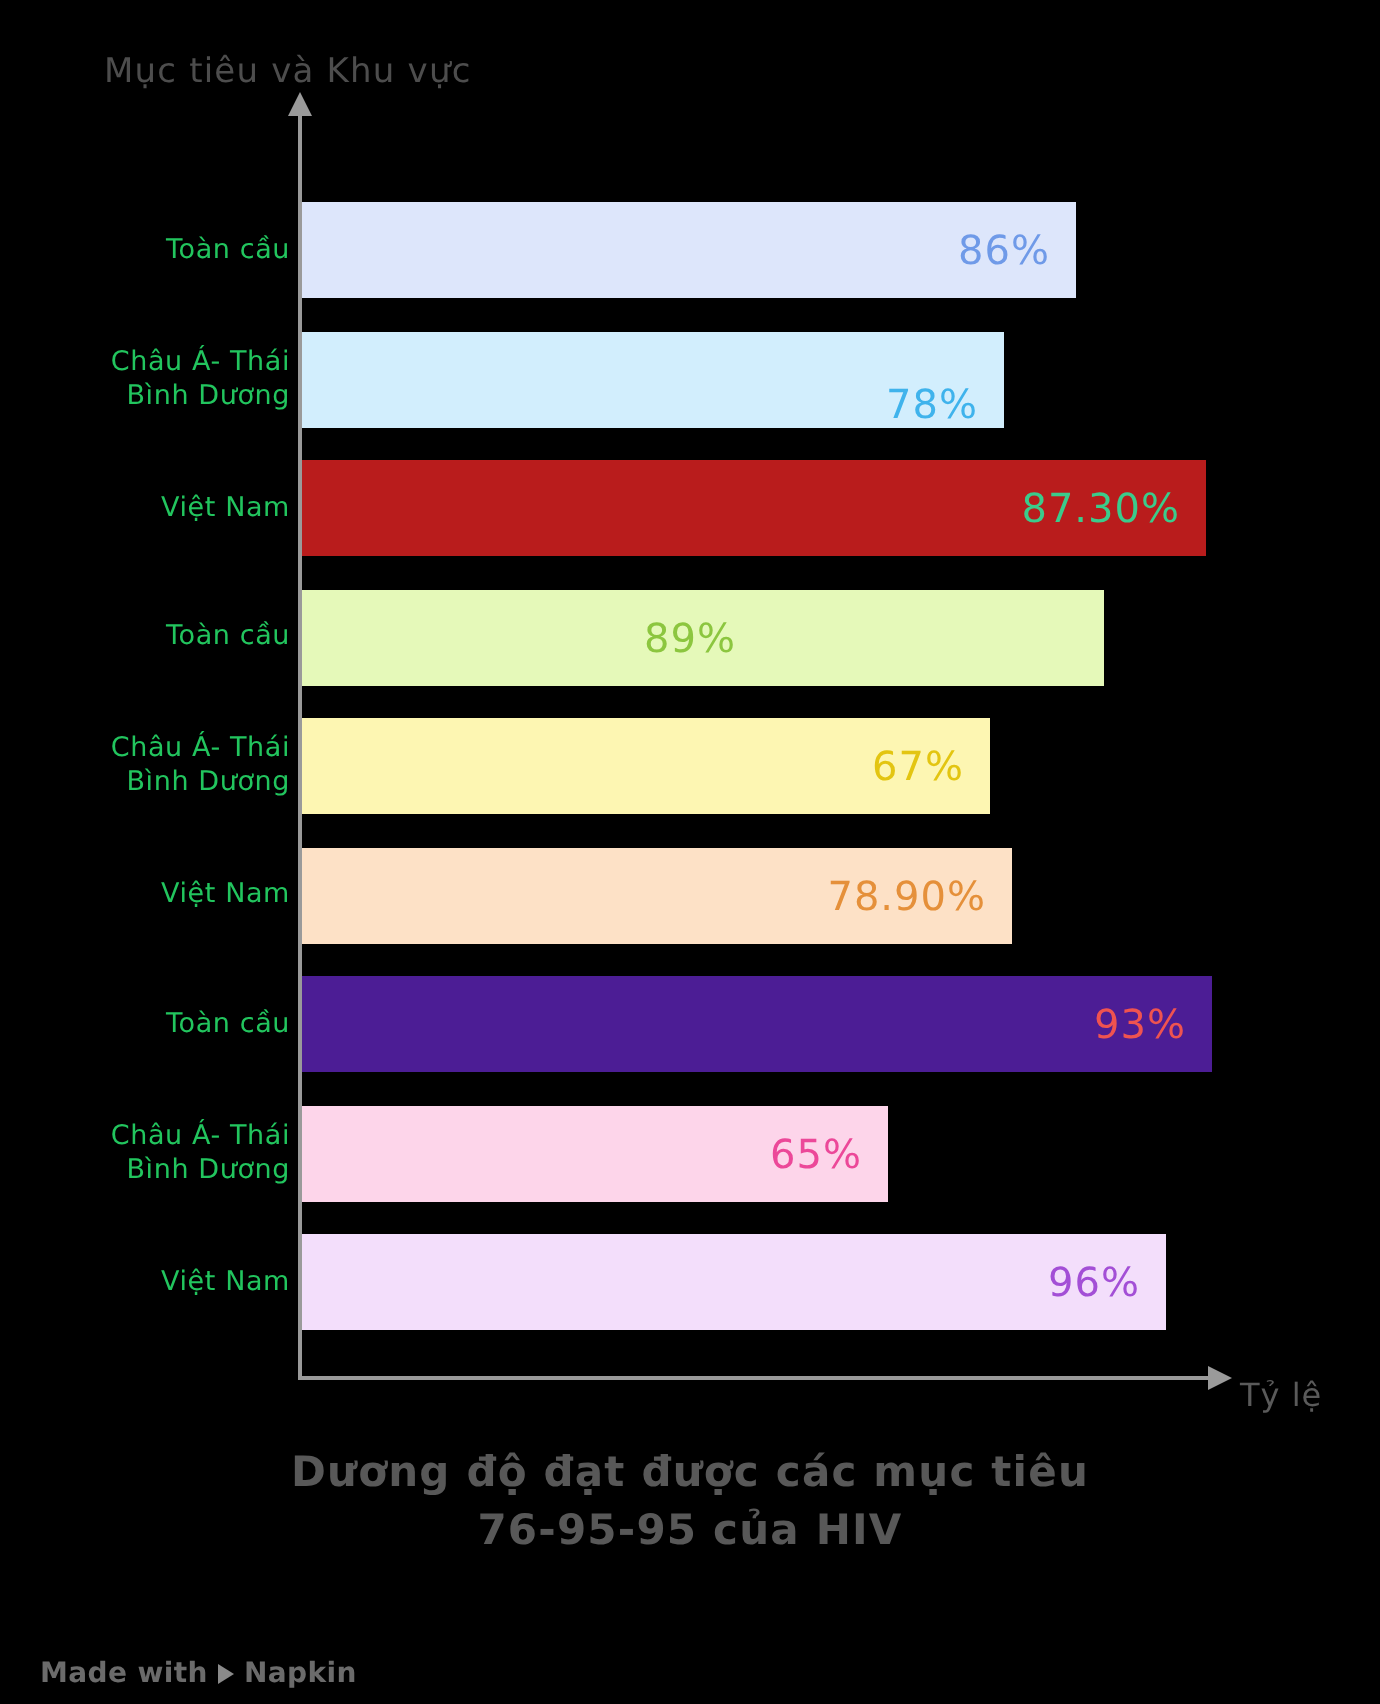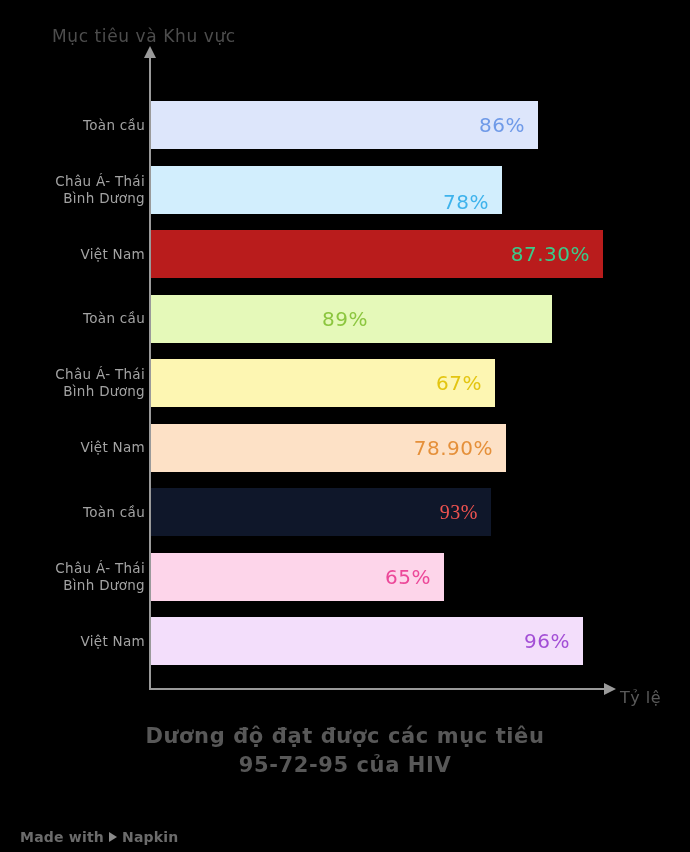--- a/index.html
+++ b/index.html
@@ -99,21 +99,21 @@
     width: 120px;
     height: 48px;
     display: flex;
     flex-direction: column;
     align-items: flex-end;
     justify-content: center;
     text-align: right;
     font-size: 13.5px;
     line-height: 17px;
     letter-spacing: 0.3px;
-    color: #a3a3a3;
+    color: #22c55e;
   }
   .bar-track {
     position: absolute;
     left: 151px;
     top: 0;
     height: 48px;
   }
   .bar-rect {
     position: absolute;
     left: 0;
@@ -244,21 +244,21 @@
           <div class="bar-rect" style="width: 355px; background: rgb(253, 225, 198);">
             <span class="bar-value" style="color: rgb(229, 144, 58);">78.90%</span>
           </div>
         </div>
       </div>
       <div class="bar-row" style="top: 387px;">
         <div class="bar-label">
           <div>Toàn cầu</div>
         </div>
         <div class="bar-track">
-          <div class="bar-rect" style="width: 340px; background: #0f172a; font-family: Liberation Serif, serif;">
+          <div class="bar-rect" style="width: 455px; background: #4c1d95;">
             <span class="bar-value" style="color: rgb(239, 83, 80);">93%</span>
           </div>
         </div>
       </div>
       <div class="bar-row" style="top: 451.5px;">
         <div class="bar-label">
           <div>Châu Á- Thái</div>
           <div>Bình Dương</div>
         </div>
         <div class="bar-track">
@@ -274,21 +274,21 @@
         <div class="bar-track">
           <div class="bar-rect" style="width: 432px; background: rgb(243, 222, 251);">
             <span class="bar-value" style="color: rgb(163, 79, 214);">96%</span>
           </div>
         </div>
       </div>
     </div>
 
   <div class="chart-title">
     <span>Dương độ đạt được các mục tiêu</span>
-    <span>95-72-95 của HIV</span>
+    <span>76-95-95 của HIV</span>
   </div>
 
   <div id="watermark">
     <span>Made with</span>
     <span id="napkin-logo-icon"></span>
     <span>Napkin</span>
   </div>
 
 </div>
 

